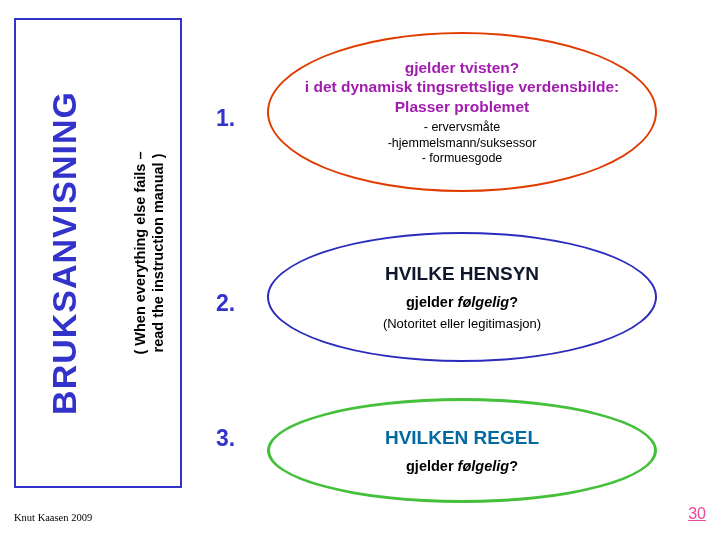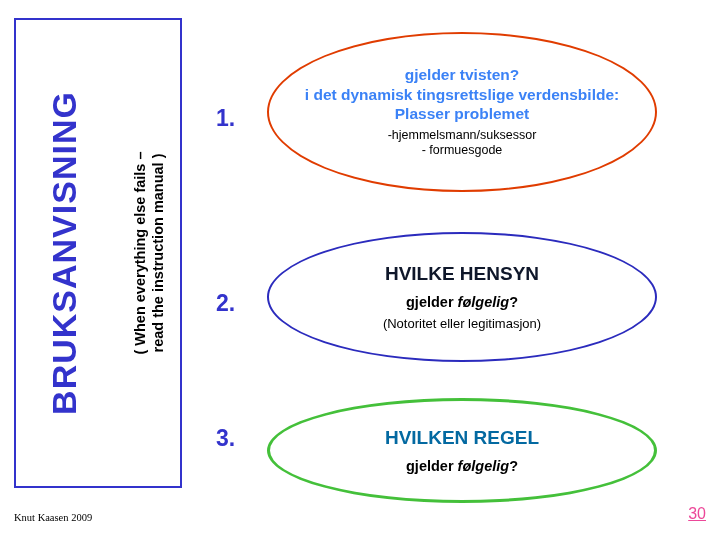--- a/index.html
+++ b/index.html
@@ -115,21 +115,21 @@
   .e1-title {
     font-size: 19px;
     font-weight: bold;
     color: #e03c00;
     line-height: 22px;
     margin-bottom: 6px;
   }
   .e1-sub {
     font-size: 15.5px;
     font-weight: bold;
-    color: #3b82f6;
+    color: #a21caf;
     line-height: 19.5px;
   }
   .e1-list {
     font-size: 12.5px;
     color: #000000;
     line-height: 15.5px;
     margin-top: 4px;
   }
 
   .e2-title {
@@ -202,20 +202,21 @@
 <div class="num" id="num2">2.</div>
 <div class="num" id="num3">3.</div>
 
 <div class="ellipse" id="ellipse1">
   <div class="e1-sub">
     <div>gjelder tvisten?</div>
     <div>i det dynamisk tingsrettslige verdensbilde:</div>
     <div>Plasser problemet</div>
   </div>
   <div class="e1-list">
+    <div>- ervervsmåte</div>
     <div>-hjemmelsmann/suksessor</div>
     <div>- formuesgode</div>
   </div>
 </div>
 
 <div class="ellipse" id="ellipse2">
   <div class="e2-title">HVILKE HENSYN</div>
   <div class="e2-sub"><span>gjelder </span><i>følgelig</i><span>?</span></div>
   <div class="e2-note">(Notoritet eller legitimasjon)</div>
 </div>

